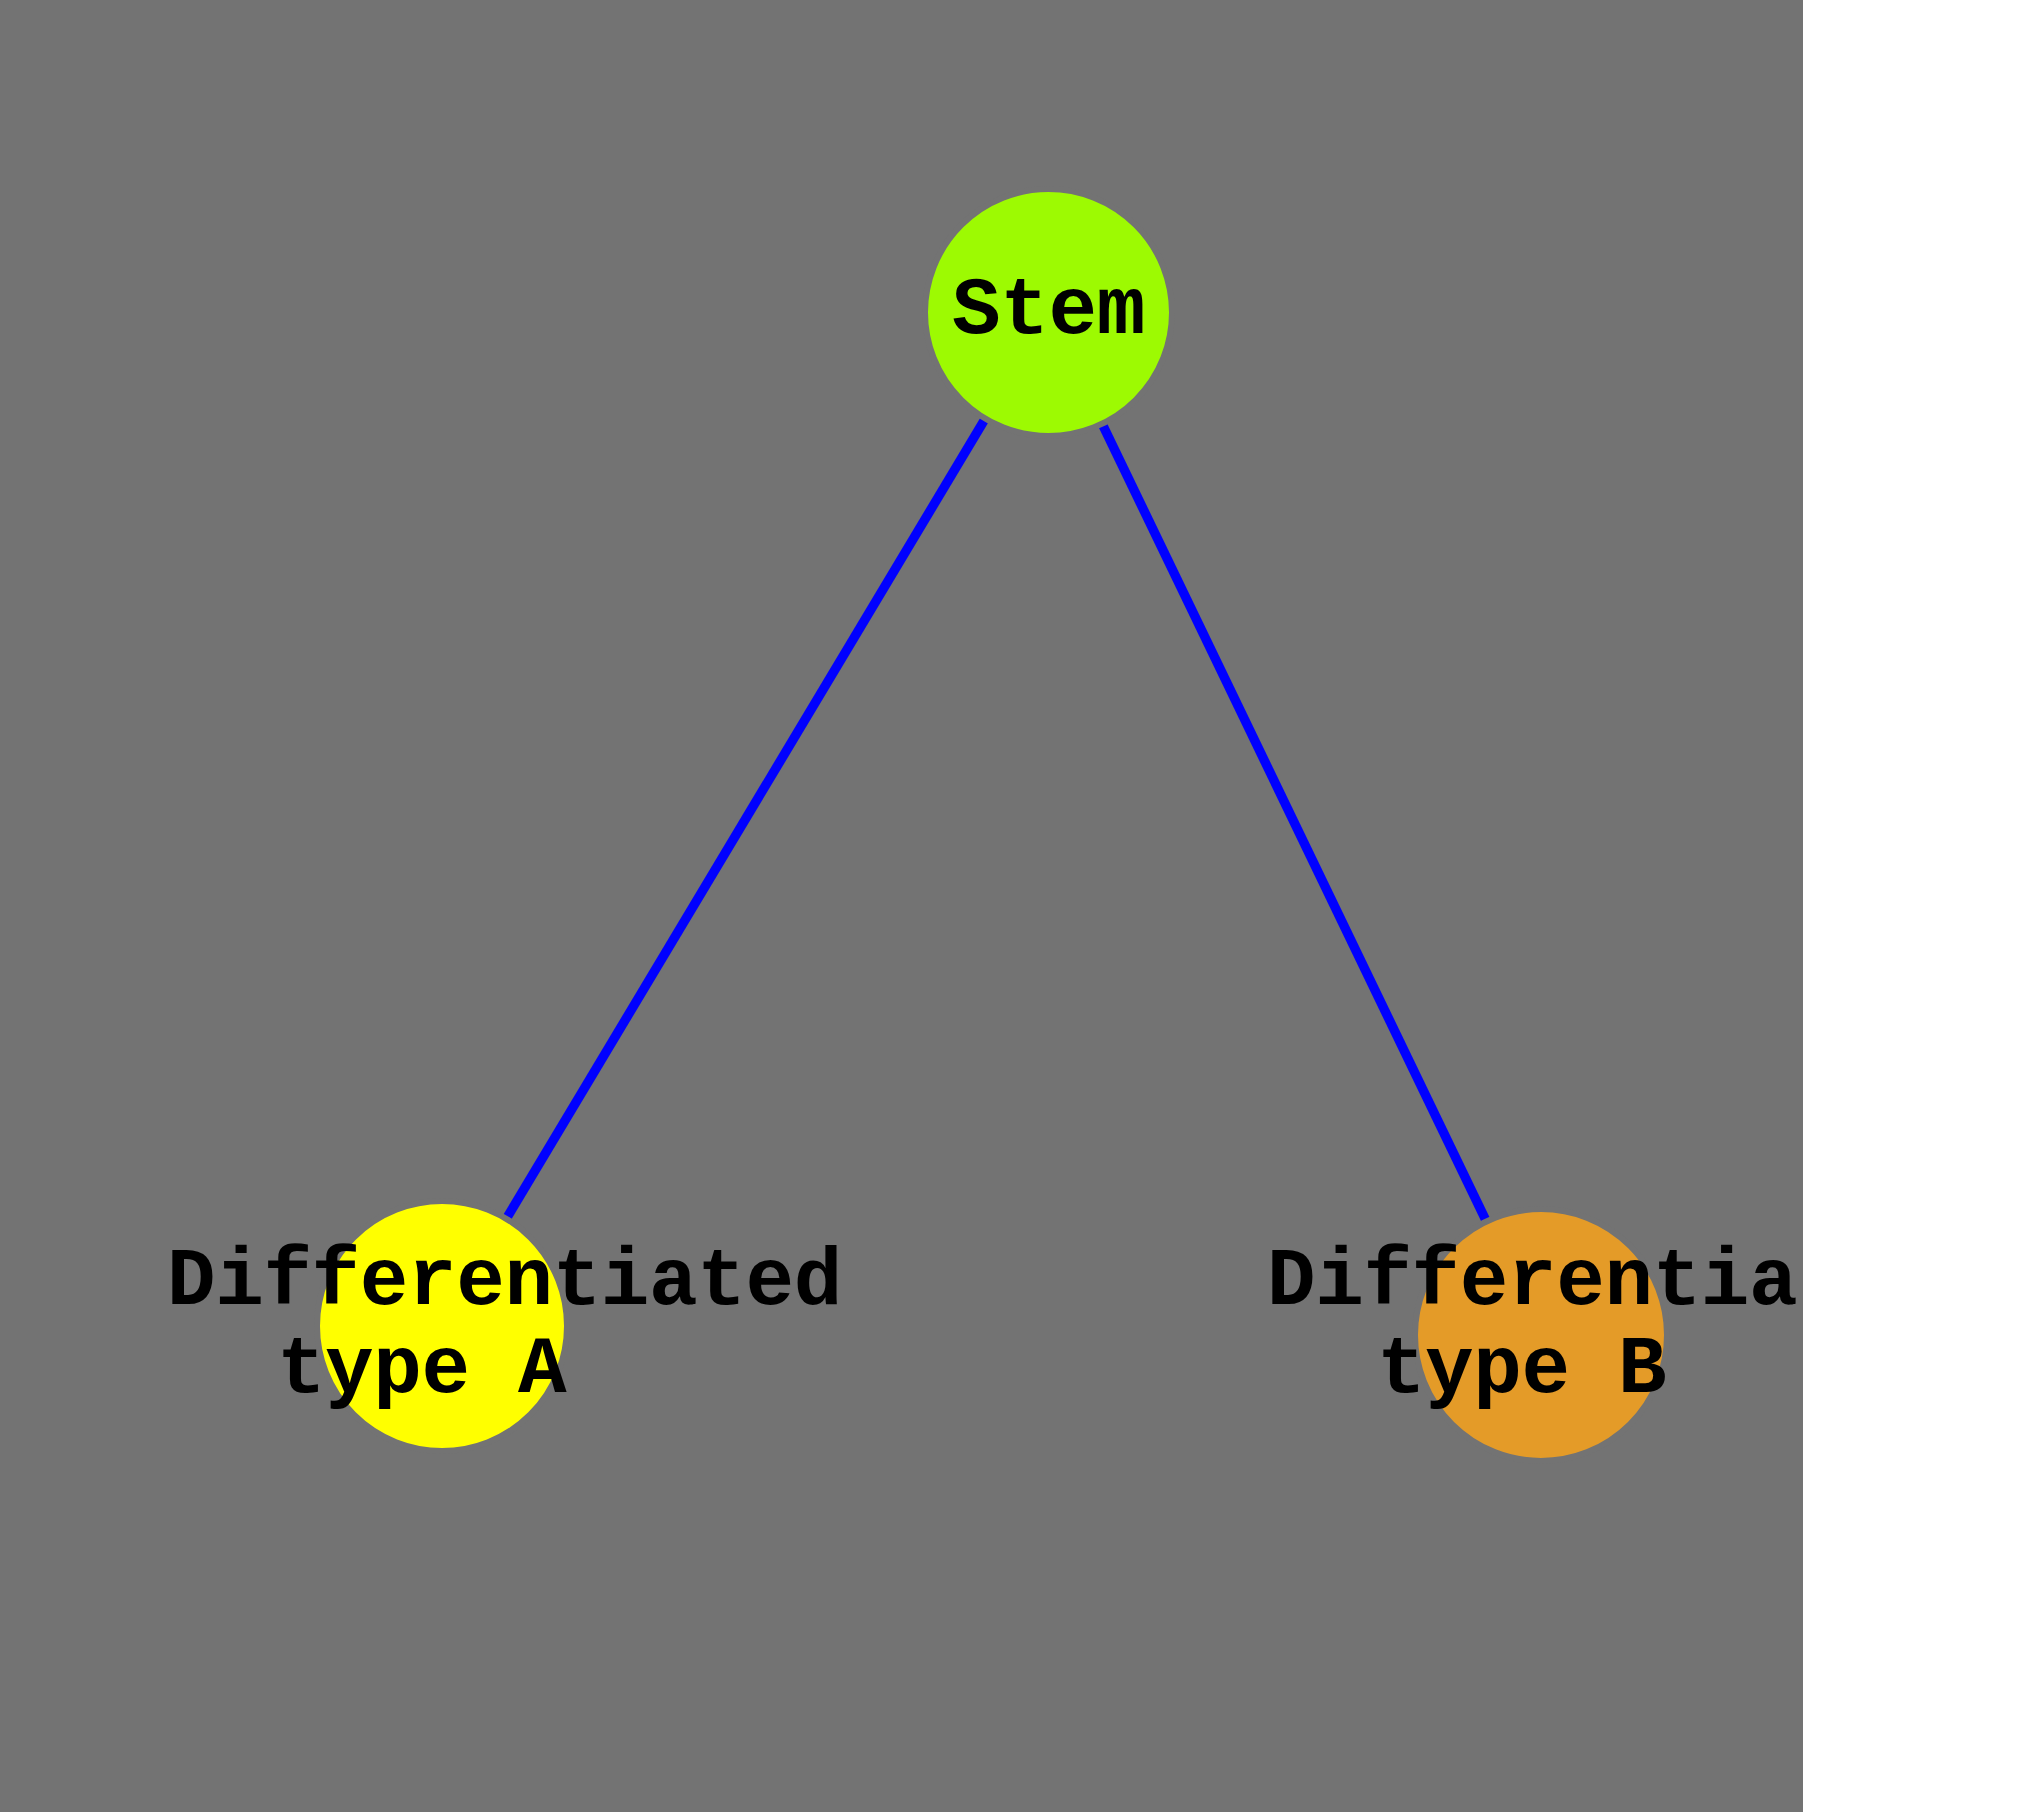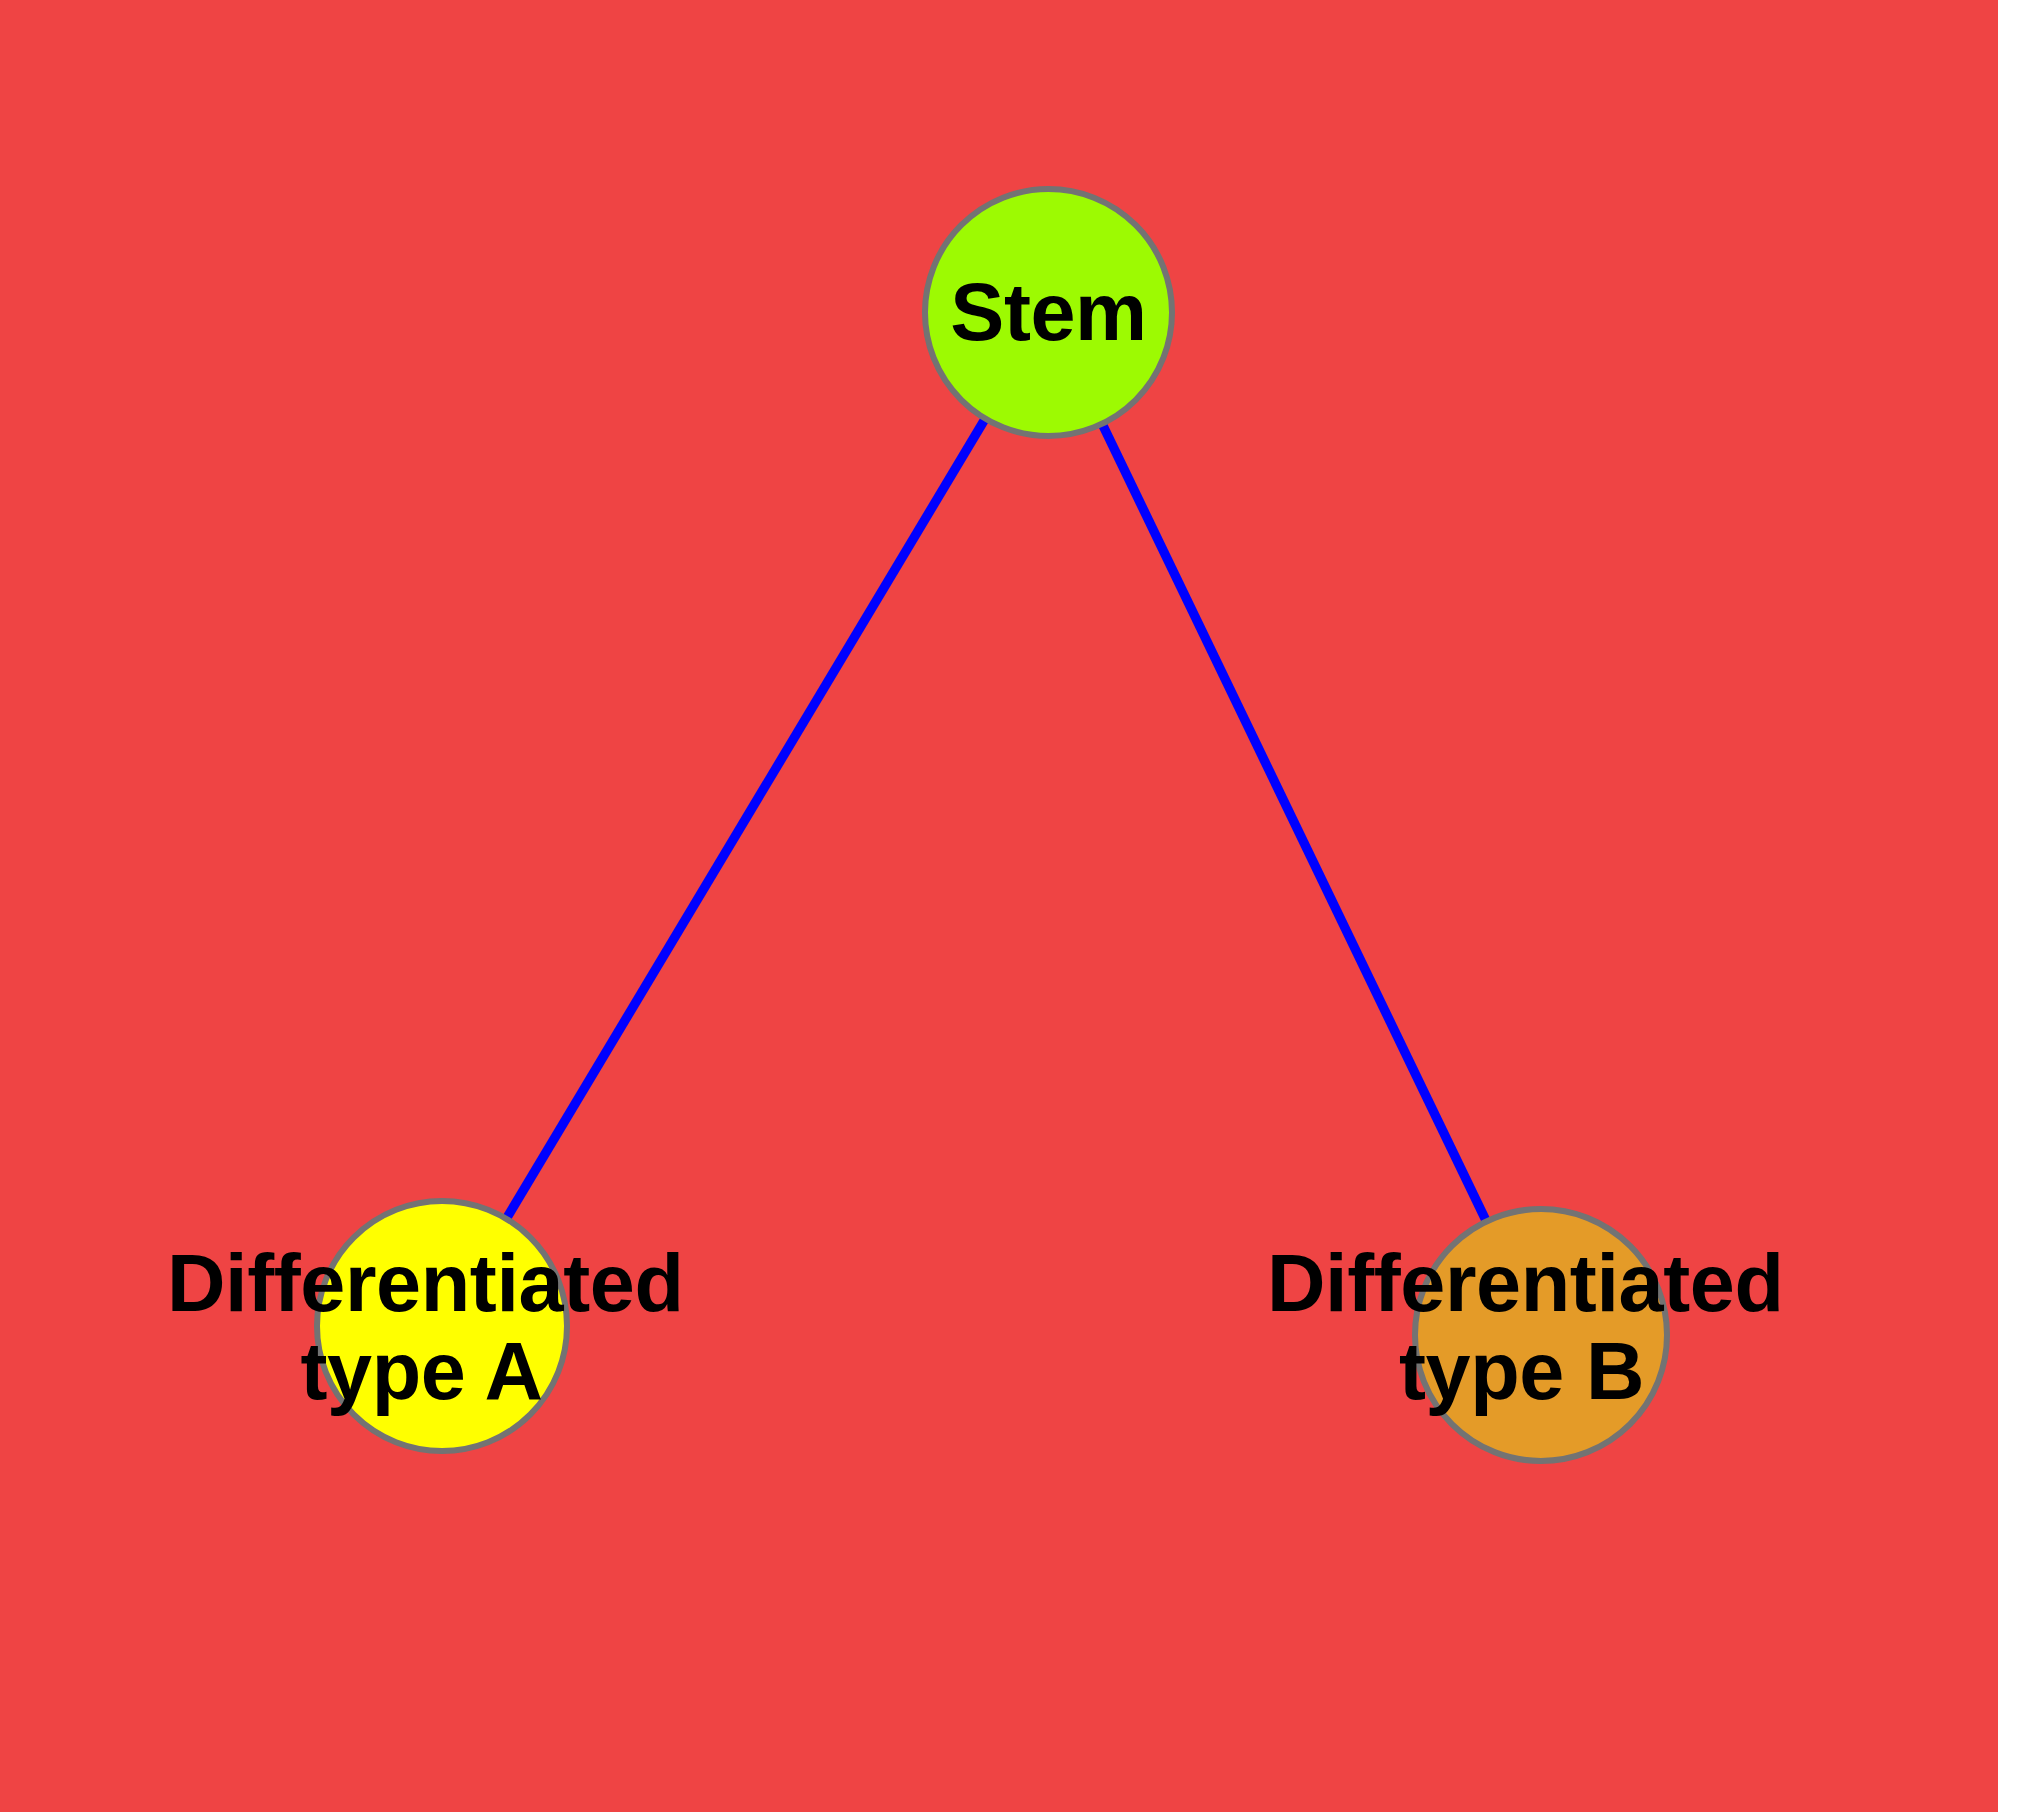--- a/index.html
+++ b/index.html
@@ -2,25 +2,25 @@
 <html style="font-size:13.6px"><head>
 <meta charset="utf-8">
 <style>
   html, body {
     margin: 0;
     padding: 0;
     background: #ffffff;
   }
   #canvas {
     position: relative;
-    width: 1998px;
+    width: 1803px;
     height: 1812px;
-    background: #ef4444;
+    background: #737373;
     overflow: hidden;
-    font-family: Liberation Sans, sans-serif;
+    font-family: Liberation Mono, monospace;
   }
   #edge-layer {
     position: absolute;
     left: 0;
     top: 0;
     width: 2021px;
     height: 1812px;
     z-index: 1;
   }
   .node {

